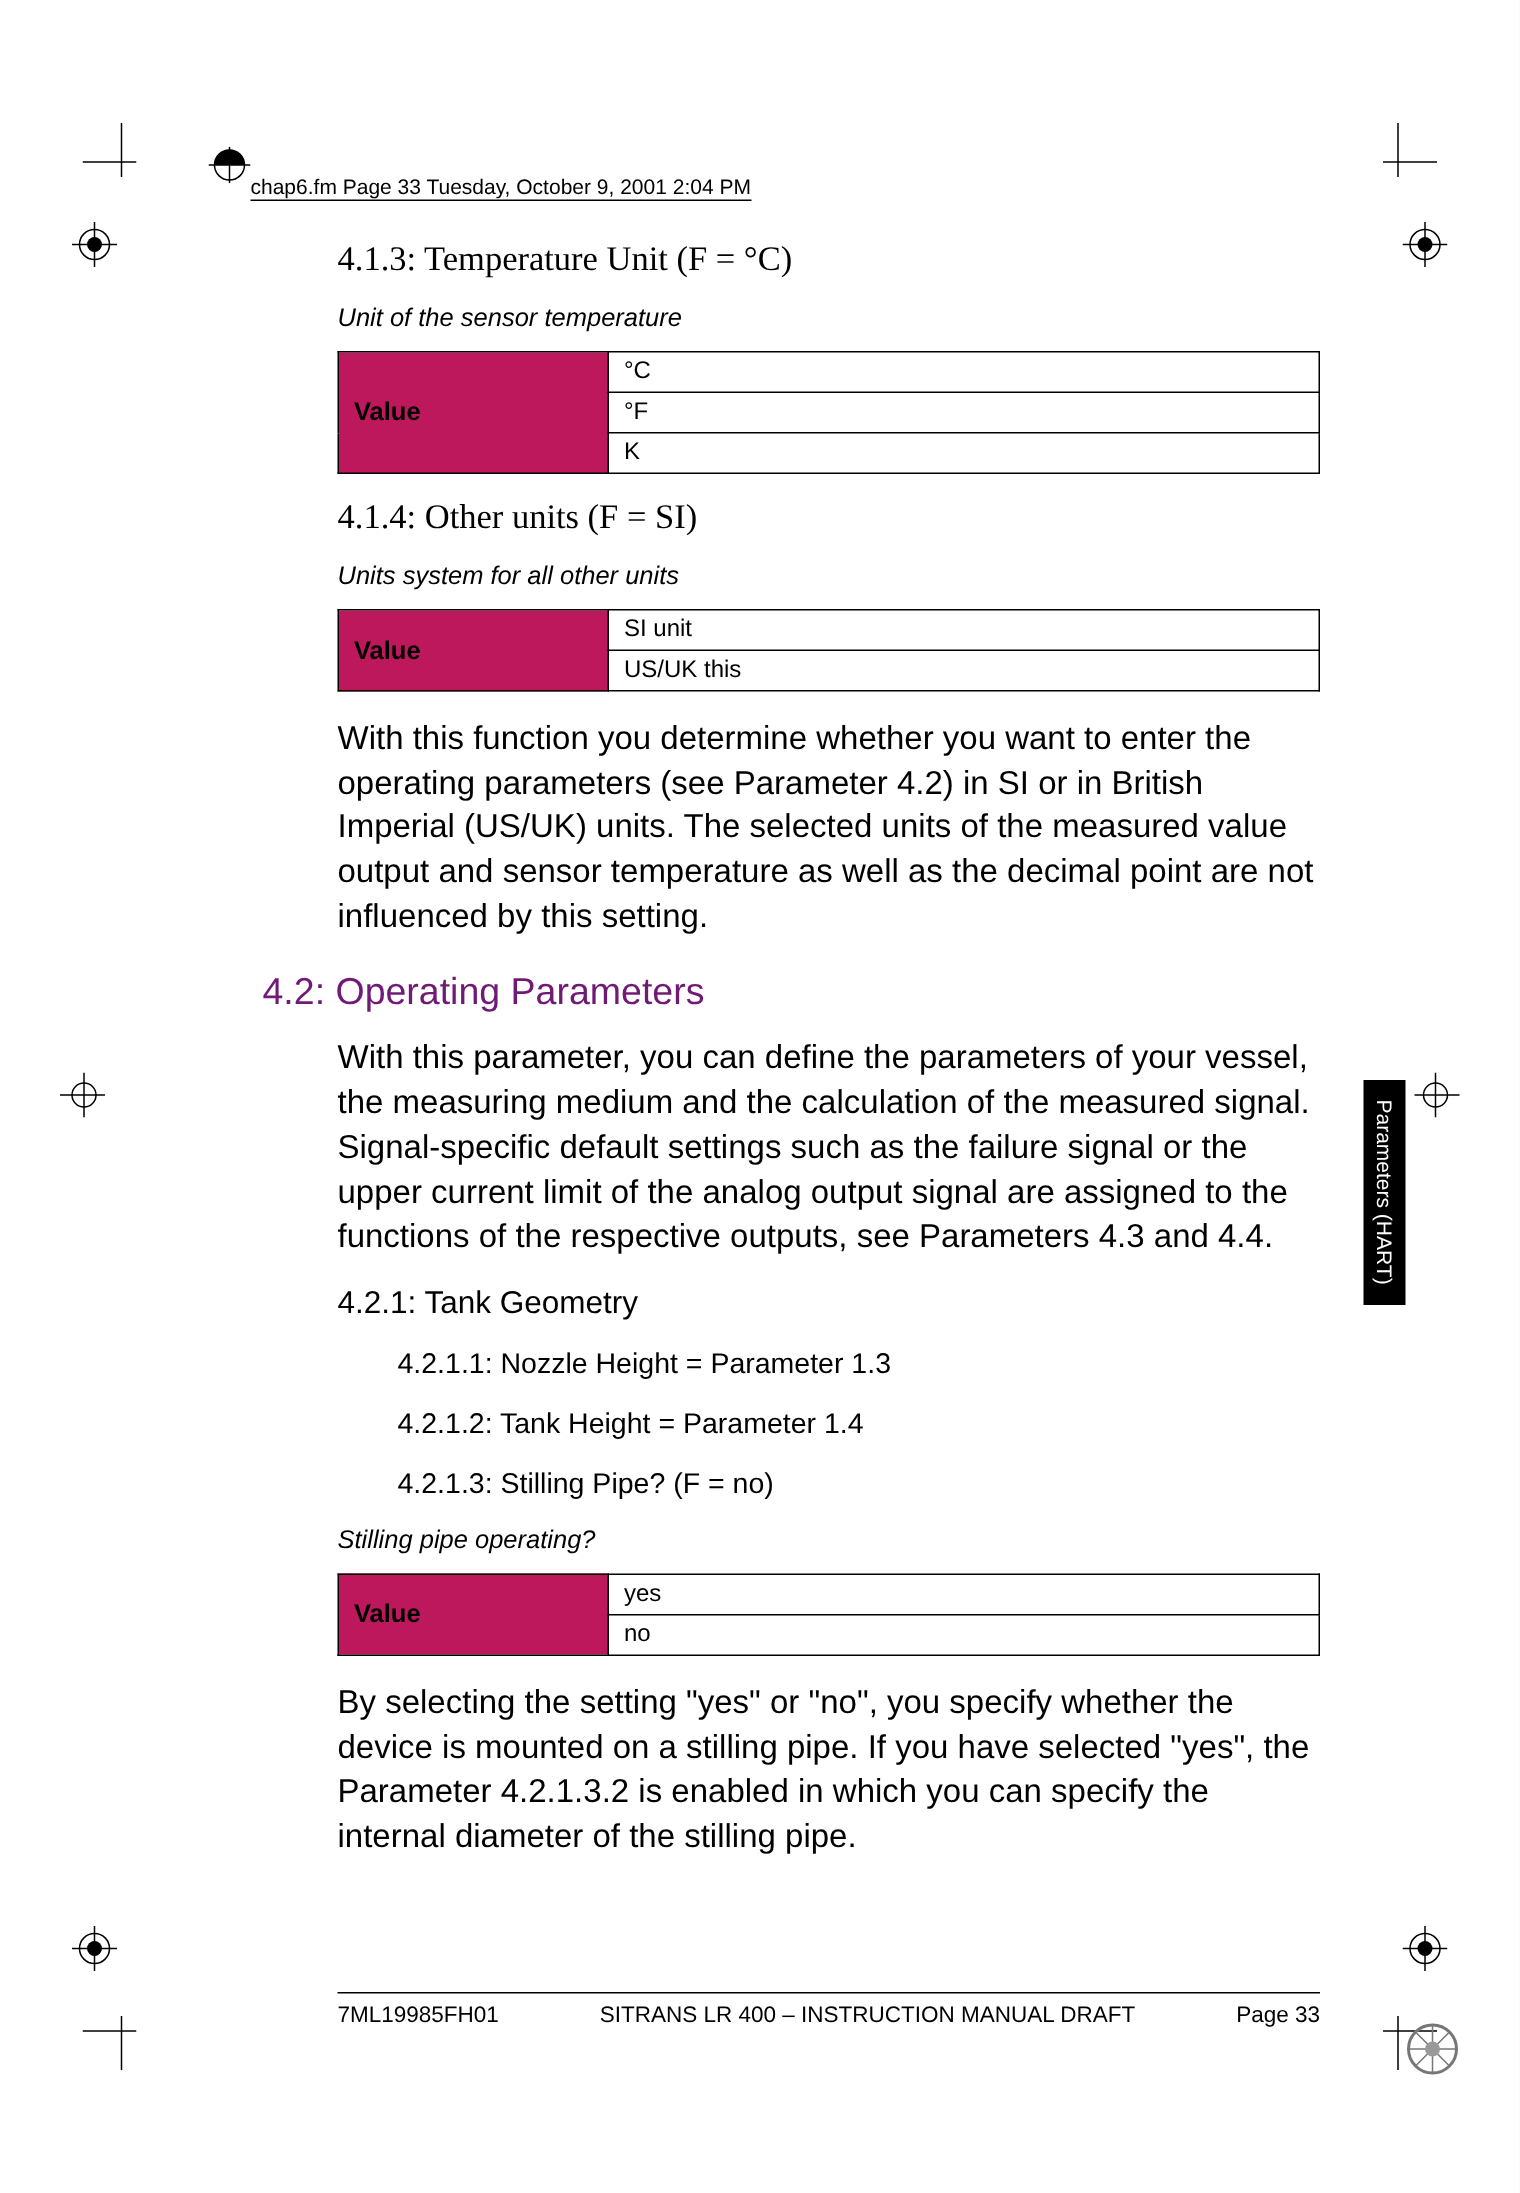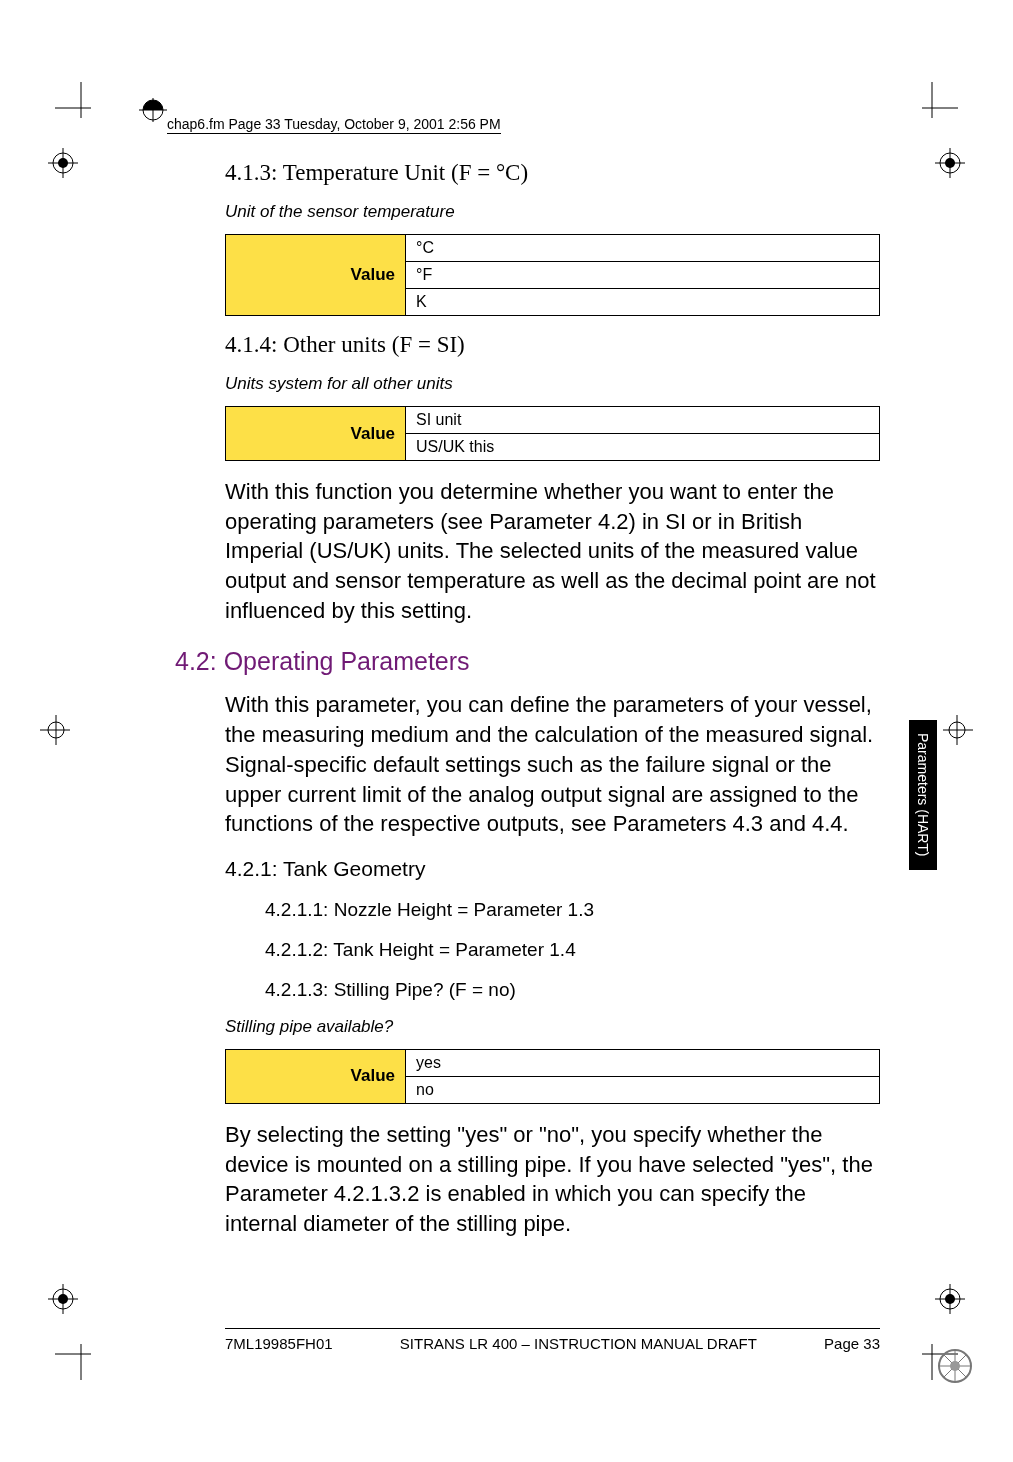--- a/index.html
+++ b/index.html
@@ -89,22 +89,22 @@
   }
   .tbl {
     width: 100%;
     border-collapse: collapse;
     border: 1.6px solid #000;
     margin-bottom: 16px;
   }
   .tbl td { border: 1px solid #000; padding: 4px 10px; font-size: 16px; }
   .tbl .label-cell {
     width: 180px;
-    background: #fde047;
-    text-align: right;
+    background: #be185d;
+    text-align: left;
     font-weight: bold;
     font-size: 17px;
   }
   .body-text {
     font-size: 22px;
     line-height: 1.35;
     margin-bottom: 10px;
     font-family: Arial, sans-serif;
   }
   .side-tab {
@@ -193,21 +193,21 @@
       </g>
     <circle cx="18" cy="18" r="5" fill="#999"></circle>
   </svg>
 
   <svg class="bind-spine" width="28" height="36">
     <circle cx="14" cy="18" r="10" stroke="#000" fill="none"></circle>
     <path d="M0 18 H28 M14 6 V30" stroke="#000"></path>
     <path d="M4 18 A10 10 0 0 1 24 18 Z" fill="#000"></path>
   </svg>
 
-  <div class="header-line">chap6.fm  Page 33  Tuesday, October 9, 2001  2:56 PM</div>
+  <div class="header-line">chap6.fm  Page 33  Tuesday, October 9, 2001  2:04 PM</div>
 
   <div class="content">
 
     <div class="h3">4.1.3: Temperature Unit (F = °C)</div>
     <div class="caption-italic">Unit of the sensor temperature</div>
     <table class="tbl">
       <tbody>
           <tr>
             <td class="label-cell" rowspan="3">Value</td>
           <td>°C</td>
@@ -237,21 +237,21 @@
     <div class="body-text">With this function you determine whether you want to enter the operating parameters (see Parameter 4.2) in SI or in British Imperial (US/UK) units. The selected units of the measured value output and sensor temperature as well as the decimal point are not influenced by this setting.</div>
 
     <div class="h2">4.2: Operating Parameters</div>
     <div class="body-text">With this parameter, you can define the parameters of your vessel, the measuring medium and the calculation of the measured signal. Signal-specific default settings such as the failure signal or the upper current limit of the analog output signal are assigned to the functions of the respective outputs, see Parameters 4.3 and 4.4.</div>
 
     <div class="h4">4.2.1: Tank Geometry</div>
     <div class="h5">4.2.1.1: Nozzle Height = Parameter 1.3</div>
     <div class="h5">4.2.1.2: Tank Height = Parameter 1.4</div>
     <div class="h5">4.2.1.3: Stilling Pipe? (F = no)</div>
 
-    <div class="caption-italic" style="margin-top:16px">Stilling pipe available?</div>
+    <div class="caption-italic" style="margin-top:16px">Stilling pipe operating?</div>
     <table class="tbl">
       <tbody>
           <tr>
             <td class="label-cell" rowspan="2">Value</td>
           <td>yes</td>
           </tr>
       <tr>
             <td>no</td>
           </tr>
     </tbody>

